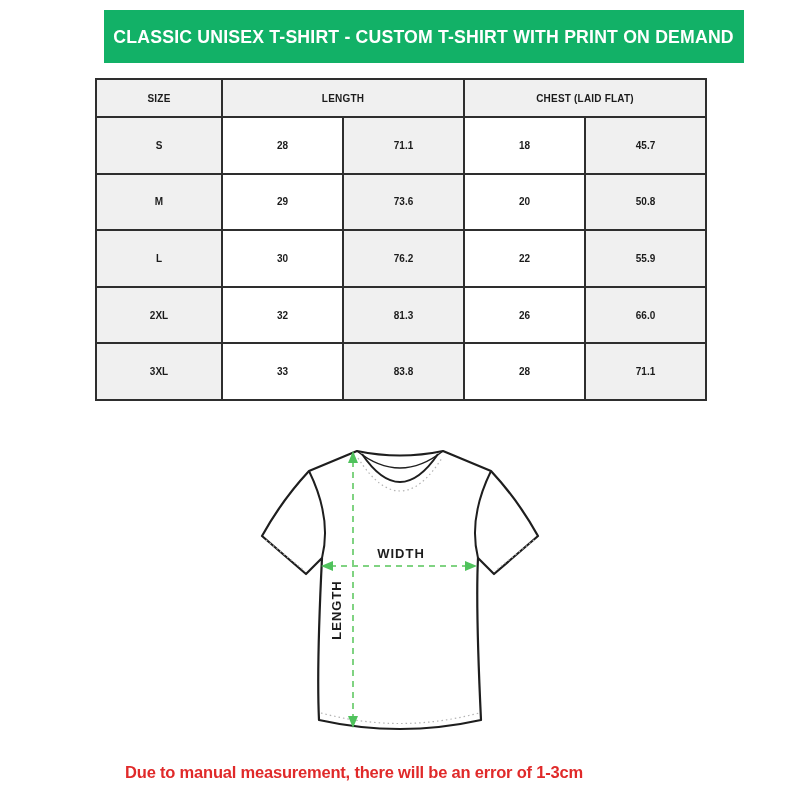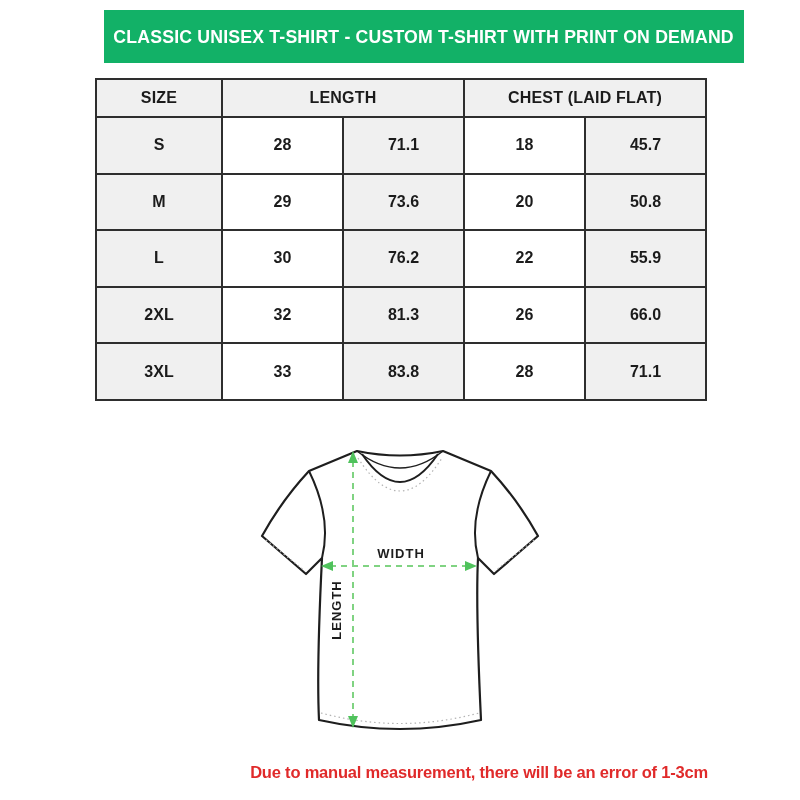--- a/index.html
+++ b/index.html
@@ -16,39 +16,39 @@
   .banner-title{
     color:#ffffff;font-weight:700;font-size:19px;white-space:nowrap;
     transform:scaleX(0.93);transform-origin:center;letter-spacing:0.2px;
   }
   .size-table{
     position:absolute;left:95px;top:78px;width:610px;height:323px;
     border-collapse:collapse;table-layout:fixed;
   }
   .size-table th,.size-table td{
     border:2px solid var(--border-dark);
-    font-size:16px;font-weight:700;color:#1b1b1b;text-align:center;vertical-align:middle;
+    font-size:10px;font-weight:700;color:#1b1b1b;text-align:center;vertical-align:middle;
     padding:0;
   }
   .size-table th{background:var(--cell-gray);height:36px;letter-spacing:0.2px;}
   .size-table td{background:#ffffff;}
   .size-table td.shaded{background:var(--cell-gray);}
   .shirt-figure{position:absolute;left:250px;top:438px;width:300px;height:310px;}
   .shirt-outline{fill:#ffffff;stroke:#1e1e1e;stroke-width:2.2;stroke-linejoin:round;}
   .seam{fill:none;stroke:#1e1e1e;stroke-width:2;}
   .seam-thin{fill:none;stroke:#1e1e1e;stroke-width:1.5;}
   .stitch{fill:none;stroke:#b3b3b3;stroke-width:1.2;stroke-dasharray:1.5 3;}
   .dash-line{stroke:var(--arrow-green);stroke-width:2;stroke-dasharray:6 5;fill:none;}
   .arrowhead{fill:var(--arrowhead-green);stroke:none;}
   .svg-label{
     font-family:"Liberation Sans", sans-serif;font-size:13px;font-weight:700;
     fill:#1d1d1d;letter-spacing:1px;
   }
   .footnote{
-    position:absolute;left:0;top:763px;width:708px;text-align:right;
+    position:absolute;left:0;top:763px;width:708px;text-align:center;
     color:var(--footnote-red);font-size:16.5px;font-weight:700;letter-spacing:-0.2px;
   }
 </style>
 </head>
 <body style="--banner-green: #12b167; --footnote-red: #e02a2a; --arrow-green: #80d382; --arrowhead-green: #4fc25c; --cell-gray: #f0f0f0; --border-dark: #2e2e2e;">
 
 <div class="banner">
   <span class="banner-title">CLASSIC UNISEX T-SHIRT - CUSTOM T-SHIRT WITH PRINT ON DEMAND</span>
 </div>
 

